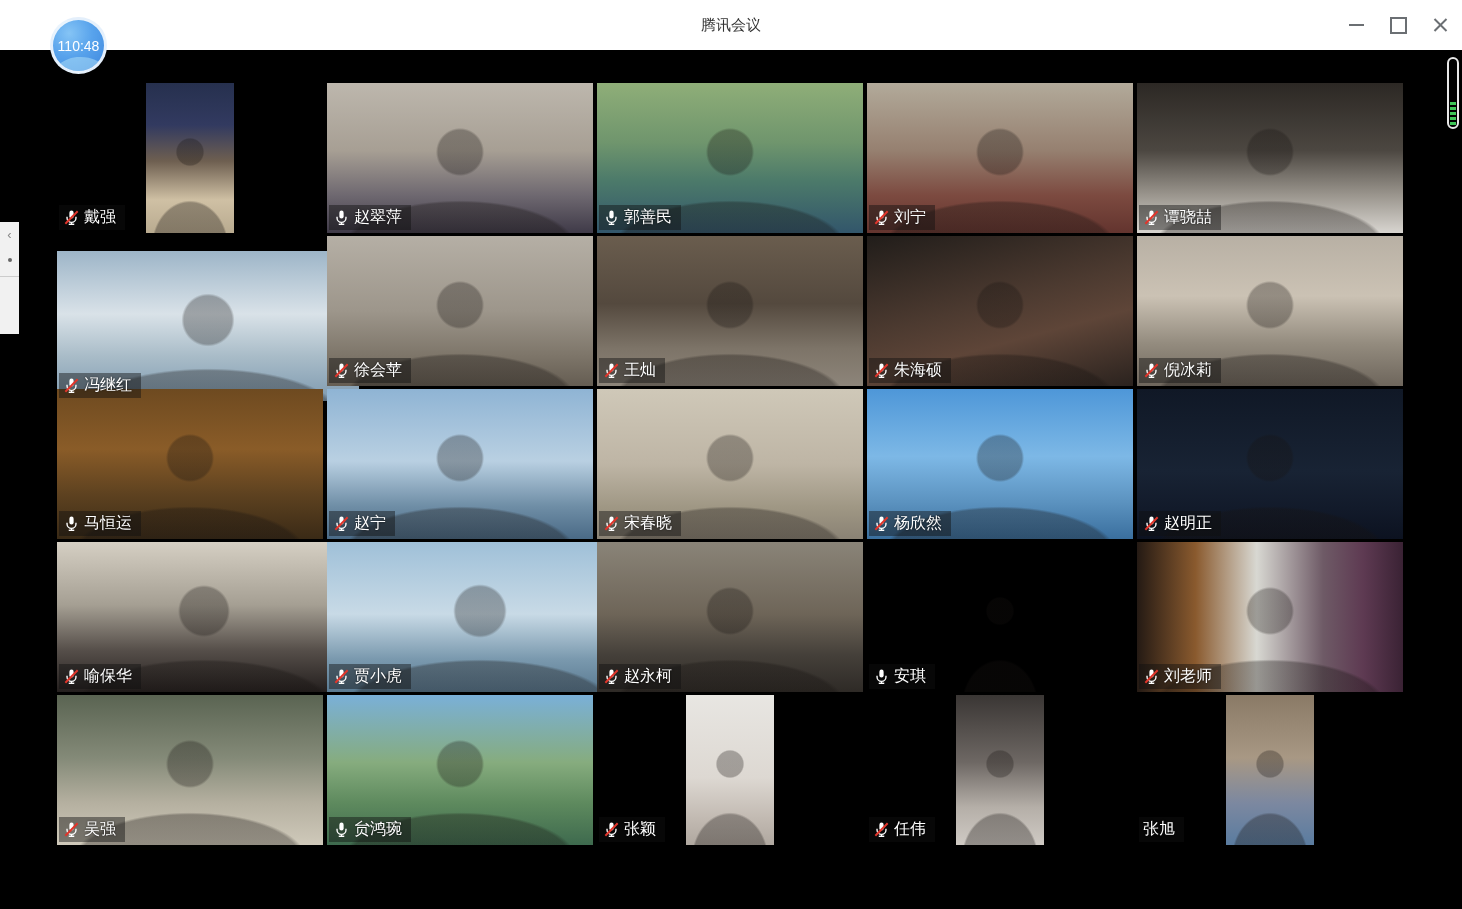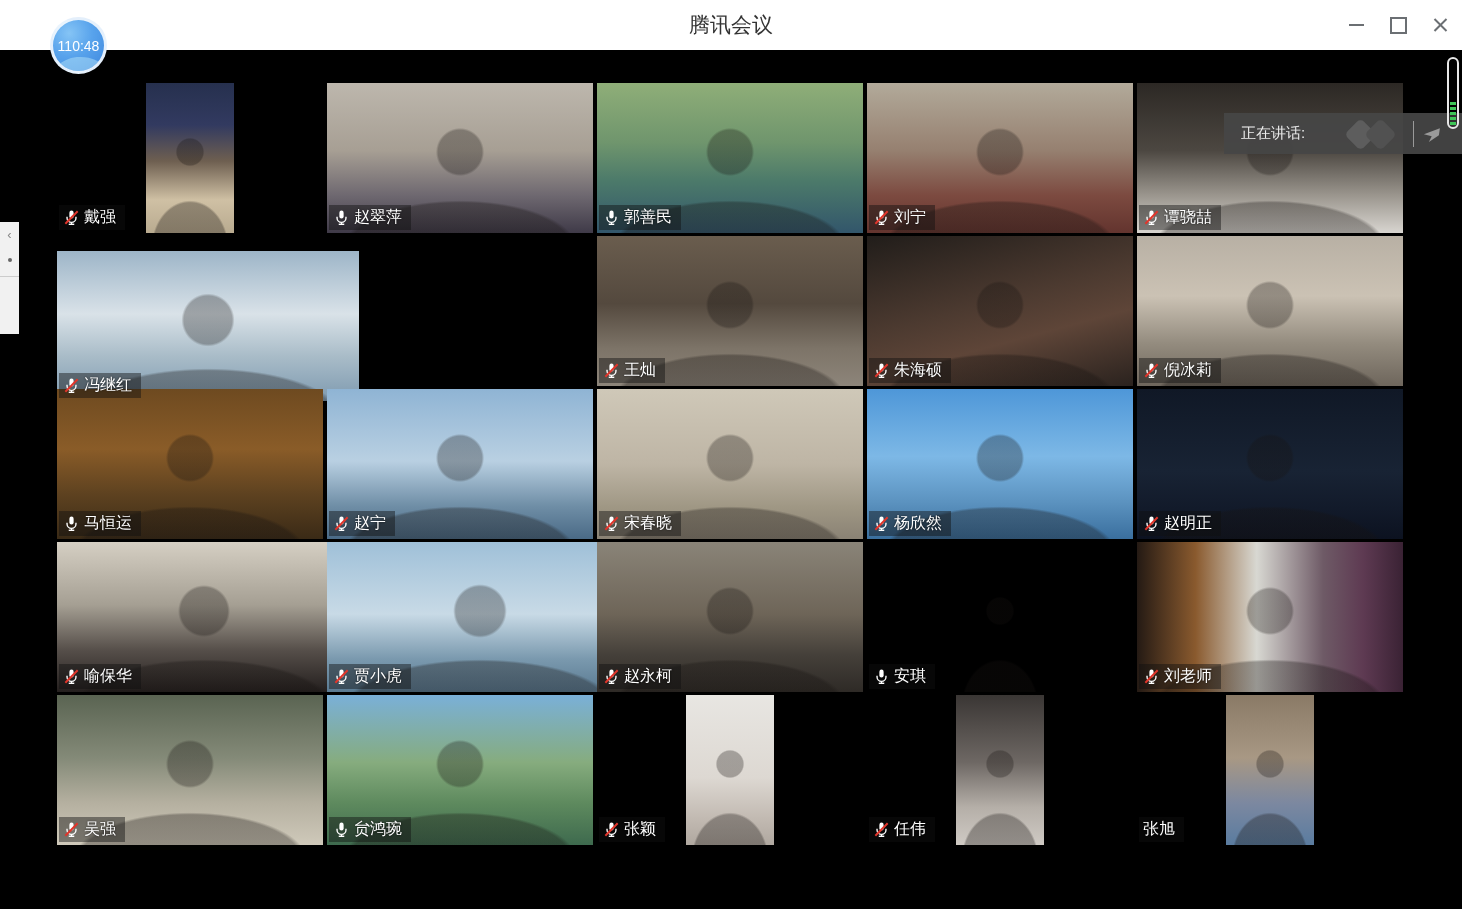--- a/index.html
+++ b/index.html
@@ -2,21 +2,21 @@
 <html><head>
 <meta charset="utf-8">
 <style>
   html,body{margin:0;padding:0;background:#222;}
   .app{position:relative;width:1462px;height:909px;background:#000;overflow:hidden;
        font-family:"Liberation Sans","DejaVu Sans",sans-serif;}
 
   
   .titlebar{position:absolute;left:0;top:0;width:1462px;height:50px;background:#ffffff;}
   .title{position:absolute;left:0;right:0;top:0;height:50px;line-height:50px;text-align:center;
-         font-size:21px;color:#333;}
+         font-size:15px;color:#333;}
   .win-controls{position:absolute;right:8px;top:0;height:50px;display:flex;align-items:center;gap:14px;}
   .win-btn{width:28px;height:28px;display:flex;align-items:center;justify-content:center;cursor:default;}
   .glyph-min{width:15px;height:2px;background:#6b6f73;}
   .glyph-max{width:13px;height:13px;border:2px solid #6b6f73;}
   .glyph-close{position:relative;width:15px;height:15px;}
   .glyph-close::before,.glyph-close::after{content:"";position:absolute;left:-1px;top:6.5px;width:17px;height:2px;background:#6b6f73;}
   .glyph-close::before{transform:rotate(45deg);}
   .glyph-close::after{transform:rotate(-45deg);}
 
   
@@ -179,20 +179,35 @@
       <svg class="mic" viewBox="0 0 16 16">
         <rect x="6" y="1.5" width="4" height="7.5" rx="2" fill="#fff"></rect>
         <path d="M3.8 7.2 v1.2 a4.2 4.2 0 0 0 8.4 0 v-1.2" fill="none" stroke="#fff" stroke-width="1.3"></path>
         <line x1="8" y1="12.9" x2="8" y2="14.1" stroke="#fff" stroke-width="1.3"></line>
         <line x1="5.4" y1="14.4" x2="10.6" y2="14.4" stroke="#fff" stroke-width="1.3"></line>
         <line class="slash" x1="2.2" y1="13.8" x2="13.8" y2="2.2" stroke="#e0352b" stroke-width="1.9"></line>
       </svg>
       <span class="pname">冯继红</span>
     </div>
   </div>
+      <div class="tile" style="left: 270px; top: 153px;">
+    <div class="video" style="background: linear-gradient(rgb(181, 175, 165) 0%, rgb(157, 150, 139) 50%, rgb(125, 117, 105) 80%, rgb(101, 93, 82) 100%);">
+      <div class="silhouette"></div>
+    </div>
+    <div class="name-bar">
+      <svg class="mic" viewBox="0 0 16 16">
+        <rect x="6" y="1.5" width="4" height="7.5" rx="2" fill="#fff"></rect>
+        <path d="M3.8 7.2 v1.2 a4.2 4.2 0 0 0 8.4 0 v-1.2" fill="none" stroke="#fff" stroke-width="1.3"></path>
+        <line x1="8" y1="12.9" x2="8" y2="14.1" stroke="#fff" stroke-width="1.3"></line>
+        <line x1="5.4" y1="14.4" x2="10.6" y2="14.4" stroke="#fff" stroke-width="1.3"></line>
+        <line class="slash" x1="2.2" y1="13.8" x2="13.8" y2="2.2" stroke="#e0352b" stroke-width="1.9"></line>
+      </svg>
+      <span class="pname">徐会苹</span>
+    </div>
+  </div>
       <div class="tile" style="left: 540px; top: 153px;">
     <div class="video" style="background: linear-gradient(rgb(106, 93, 78) 0%, rgb(84, 73, 62) 45%, rgb(125, 116, 104) 75%, rgb(141, 133, 122) 100%);">
       <div class="silhouette"></div>
     </div>
     <div class="name-bar">
       <svg class="mic" viewBox="0 0 16 16">
         <rect x="6" y="1.5" width="4" height="7.5" rx="2" fill="#fff"></rect>
         <path d="M3.8 7.2 v1.2 a4.2 4.2 0 0 0 8.4 0 v-1.2" fill="none" stroke="#fff" stroke-width="1.3"></path>
         <line x1="8" y1="12.9" x2="8" y2="14.1" stroke="#fff" stroke-width="1.3"></line>
         <line x1="5.4" y1="14.4" x2="10.6" y2="14.4" stroke="#fff" stroke-width="1.3"></line>
@@ -445,29 +460,18 @@
     <div class="video portrait" style="background: linear-gradient(rgb(138, 122, 102) 0%, rgb(168, 152, 132) 42%, rgb(124, 136, 160) 72%, rgb(90, 124, 160) 100%);">
       <div class="silhouette"></div>
     </div>
     <div class="name-bar">
 
       <span class="pname">张旭</span>
     </div>
   </div>
     </div>
 
-  <div class="speak-banner">
-    <span class="speak-label">正在讲话:</span>
-    <span class="banner-logo">
-      <span class="diamond d1"></span>
-        <span class="diamond d2"></span>
-    </span>
-    <span class="banner-divider"></span>
-    <svg class="banner-arrow" viewBox="0 0 24 24">
-      <path d="M21 5 L6 13 L14 14 L12 20 L21 12 Z" fill="#9a9a9a" transform="rotate(8 12 12)"></path>
-    </svg>
-  </div>
 
   <div class="vol-meter">
     <div class="vol-fill" id="vol-fill" style="height: 24px;"></div>
   </div>
 
 </div>
 
 </body></html>

